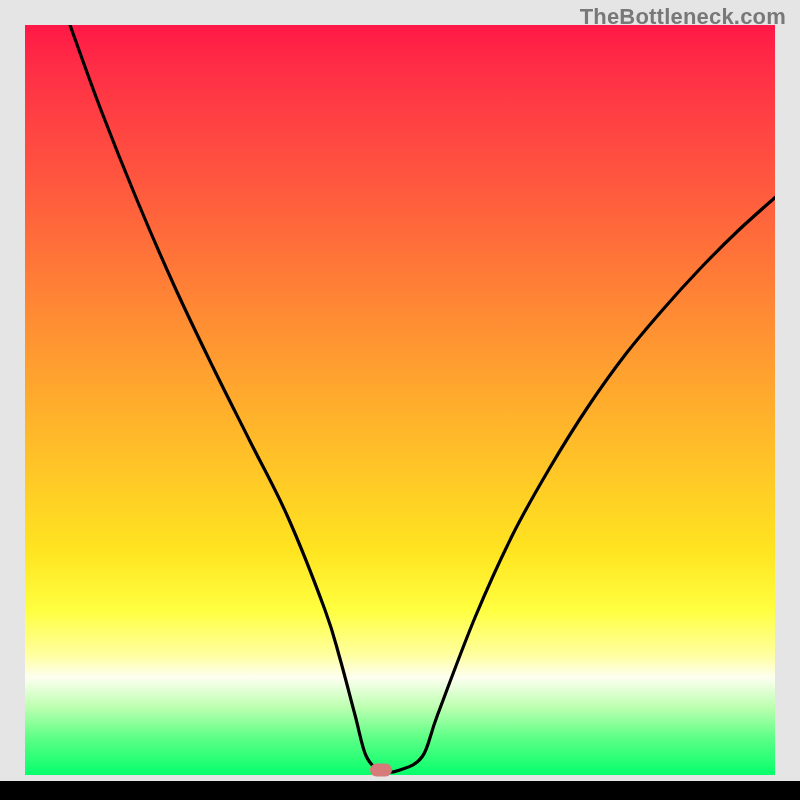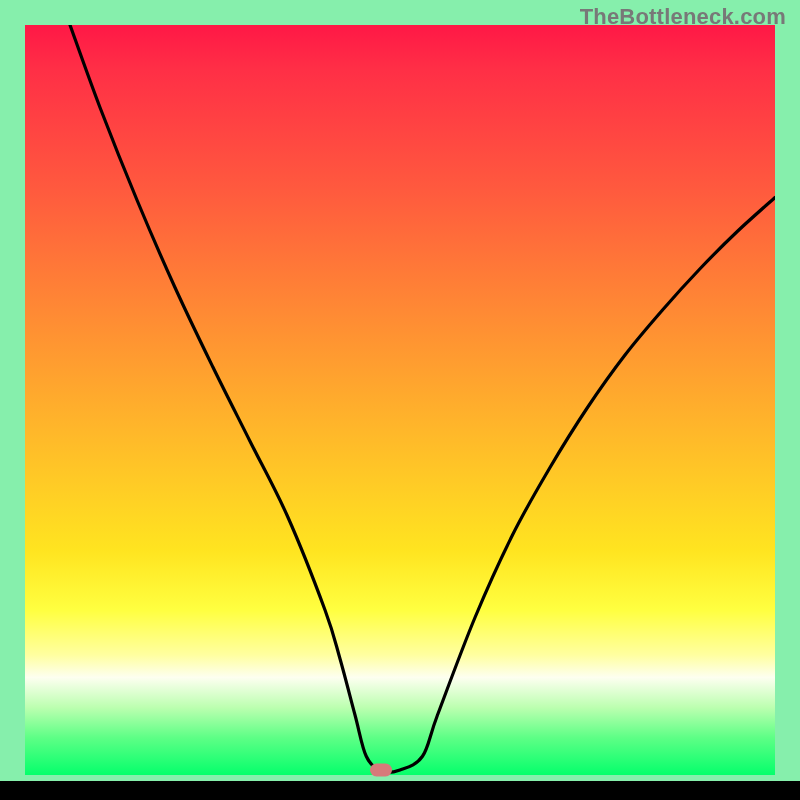--- a/index.html
+++ b/index.html
@@ -1,21 +1,21 @@
 <!DOCTYPE html>
 <html><head>
 <meta charset="utf-8">
 <style>
   * { margin: 0; padding: 0; box-sizing: border-box; }
   html, body { width: 800px; height: 800px; overflow: hidden; background: #000; }
   .frame {
     position: relative;
     width: 800px;
     height: 781px;
-    background: #86efac;
+    background: #e5e5e5;
   }
   .watermark {
     position: absolute;
     top: 4px;
     right: 14px;
     color: #787878;
     font-family: Arial, Helvetica, sans-serif;
     font-size: 22px;
     font-weight: 600;
     letter-spacing: 0.2px;

